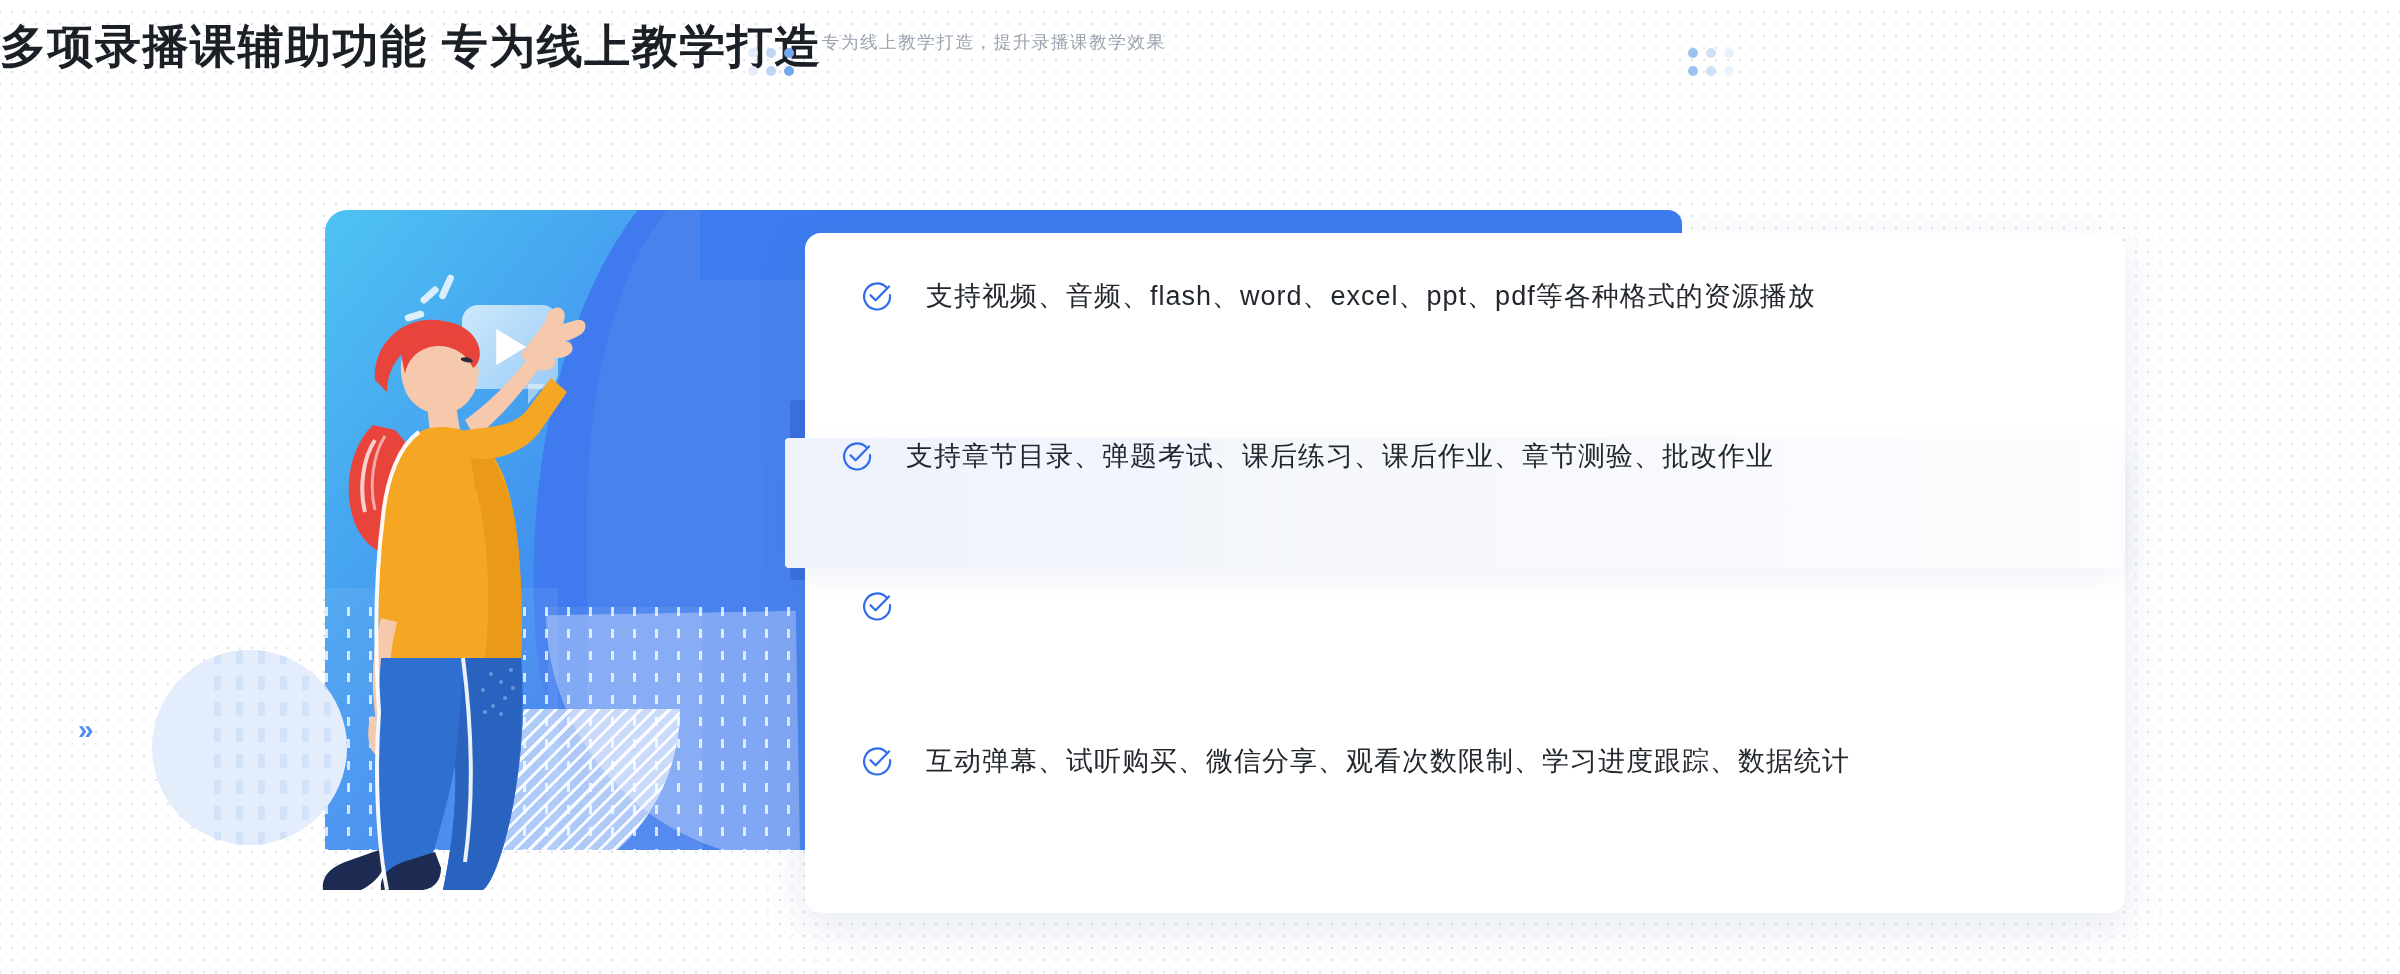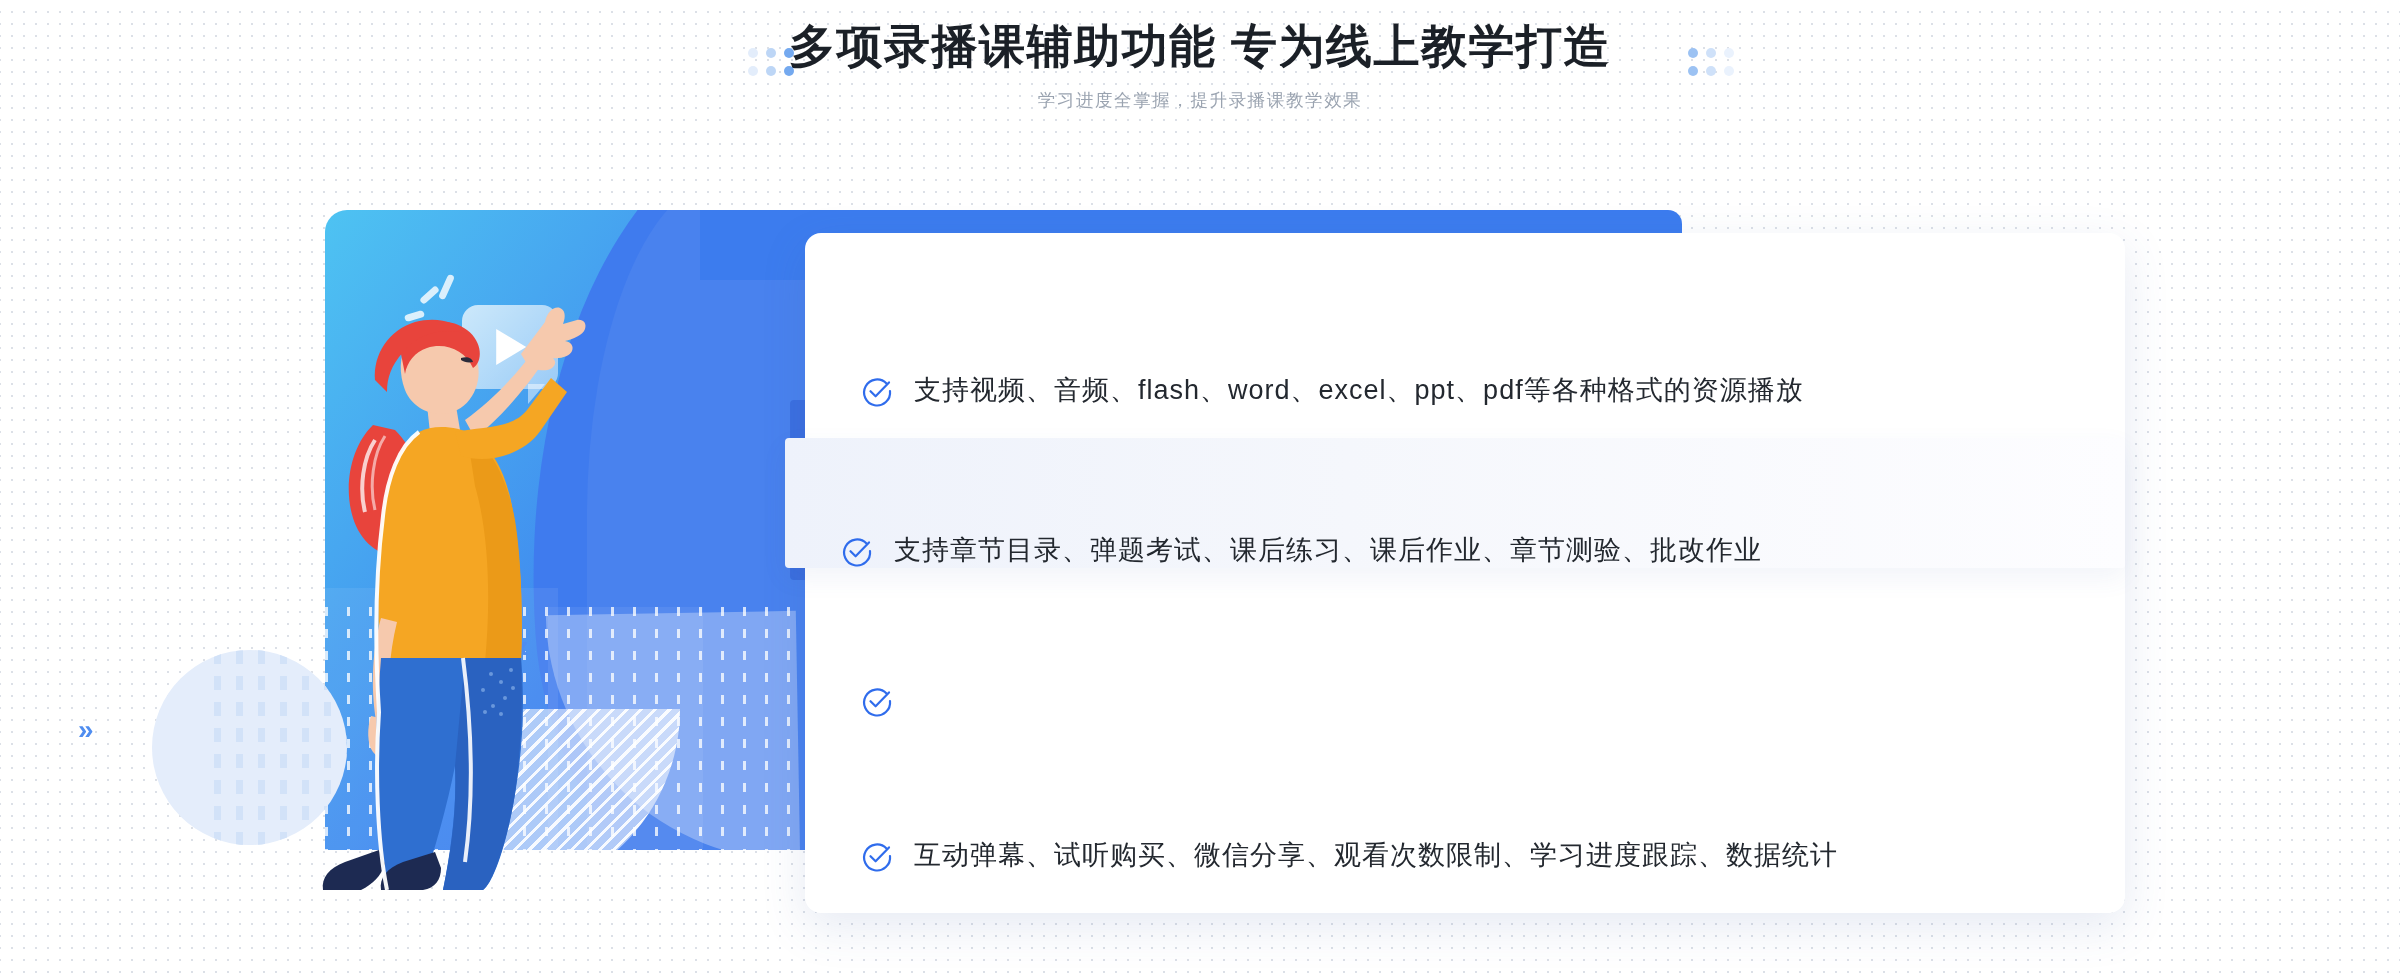--- a/index.html
+++ b/index.html
@@ -21,21 +21,21 @@
     opacity:.85;
   }
   .bg-fade-top{
     position:absolute; left:0; right:0; top:0; height:10px;
     background:#fff;
   }
 
   
   .header{
     position:absolute; left:0; right:0; top:18px;
-    display:flex; flex-direction:column; align-items:center;
+    display:flex; flex-direction:row; align-items:flex-start;
     z-index:6;
   }
   .title-row{ display:flex; align-items:center; justify-content:center; gap:0; }
   .page-title{
     font-size:46px; font-weight:700; color:#1b2027;
     letter-spacing:1.5px; line-height:1.25;
     white-space:nowrap;
   }
   .subtitle{
     margin-top:12px; font-size:17.5px; color:#9aa3b0;
@@ -170,21 +170,21 @@
 
   
   .feature-card{
     position:absolute; left:805px; top:233px; width:1320px; height:680px;
     background:#ffffff; border-radius:16px; z-index:5;
     box-shadow:0 14px 46px rgba(62,94,160,.13);
   }
   .feature-list{ position:relative; height:100%; }
   .feature-row{
     position:absolute; left:0; width:100%; height:130px;
-    display:flex; align-items:flex-end; padding-left:55px; gap:20px;
+    display:flex; align-items:flex-start; padding-left:55px; gap:32px;
   }
   .feature-row.r0{ top:45px; }
   .feature-row.r1{ top:205px; }
   .feature-row.r2{ top:355px; }
   .feature-row.r3{ top:510px; }
   .feature-row.highlight{
     left:-20px; width:calc(100% + 20px); 
     background:linear-gradient(90deg,#eef2fb 0%,#f5f7fc 42%,#fdfdff 100%);
     border-radius:4px;
     box-shadow:0 10px 26px rgba(70,100,170,.07);
@@ -197,21 +197,21 @@
 </head>
 <body>
 
 <div class="dot-bg"></div>
 <div class="bg-fade-top"></div>
 
 <div class="header">
   <div class="title-row">
     <h1 class="page-title">多项录播课辅助功能 专为线上教学打造</h1>
   </div>
-  <div class="subtitle">学习进度全掌握，提升录播课教学效果</div>
+  <div class="subtitle">专为线上教学打造，提升录播课教学效果</div>
 </div>
 
 <div class="dot-cluster left">
   <i></i>
     <i></i>
     <i></i>
     <i></i>
     <i></i>
     <i></i>
 </div>

